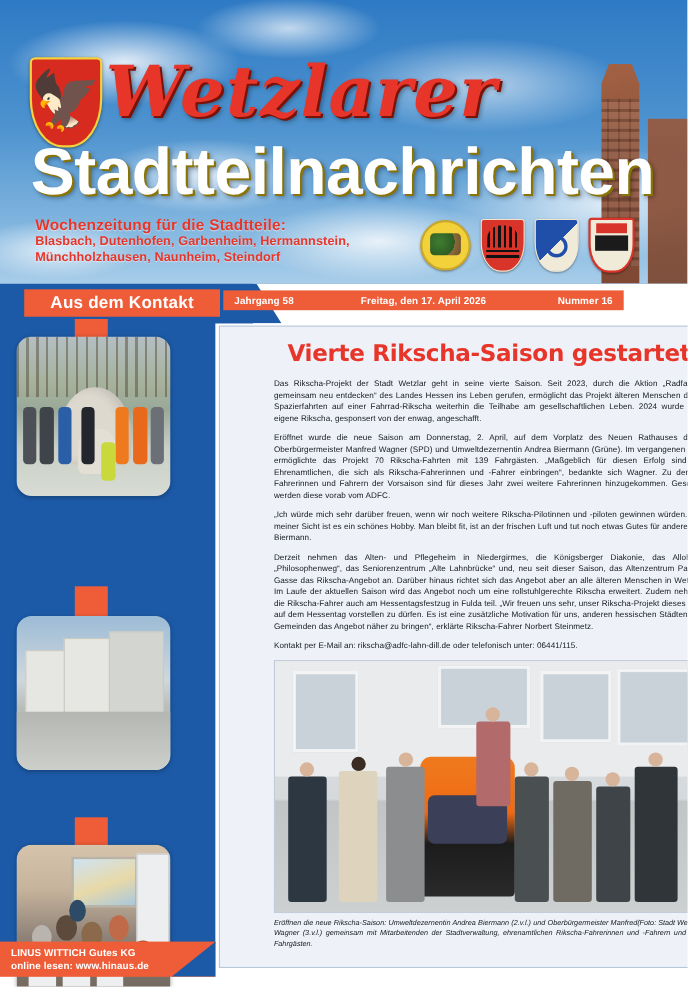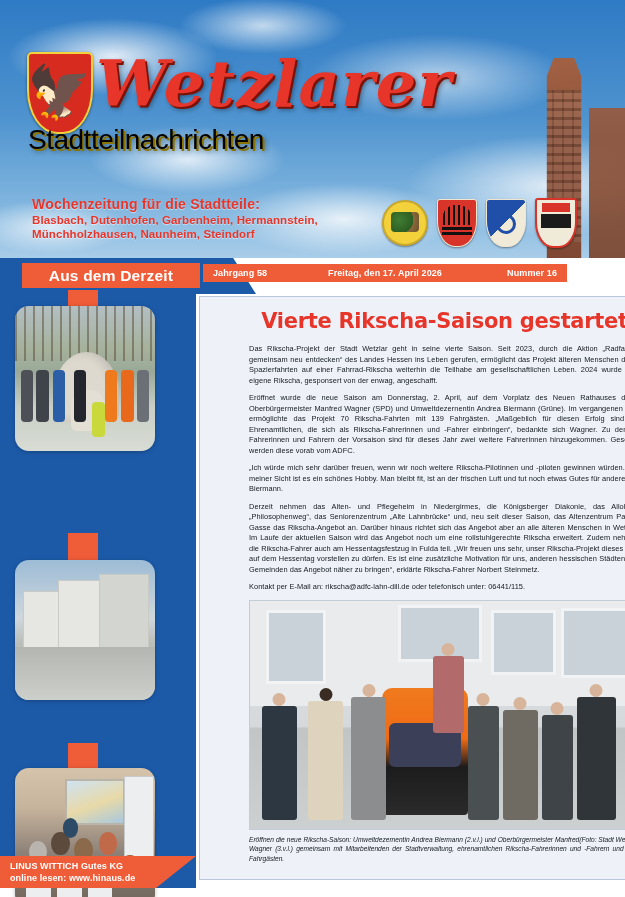--- a/index.html
+++ b/index.html
@@ -33,22 +33,22 @@
   .crest-main .shield{position:absolute;inset:0;background:#d82b20;
     border:2.5px solid #f3d23d;border-radius:5px 5px 30px 30px/5px 5px 44px 44px;
     box-shadow:0 1px 3px rgba(0,0,0,.45);}
   .crest-main .eagle{position:absolute;left:50%;top:50%;transform:translate(-50%,-52%);
     font-size:52px;line-height:1;color:#111;}
   .title-main{position:absolute;left:96px;top:52px;
     font-family:"DejaVu Serif",serif;font-style:italic;font-weight:700;
     font-size:64px;line-height:1;color:#e8352a;letter-spacing:1px;
     text-shadow:2px 2px 0 #7a1208, 3px 3px 5px rgba(0,0,0,.4);}
   .title-sub{position:absolute;left:28px;top:126px;
-    font-family:"Liberation Sans",sans-serif;font-weight:400;
-    font-size:28px;line-height:1;color:#000000;letter-spacing:-.5px;
+    font-family:"Liberation Sans",sans-serif;font-weight:700;
+    font-size:60px;line-height:1;color:#ffffff;letter-spacing:-.5px;
     text-shadow:2px 2px 0 #8a7406, 3px 3px 5px rgba(0,0,0,.4);}
   .tower{position:absolute;right:18px;top:58px;width:86px;height:200px;
     background:linear-gradient(180deg,#a8603f 0%,#8d4e33 40%,#7d432c 100%);
     clip-path:polygon(38% 0,62% 0,70% 9%,70% 100%,30% 100%,30% 9%);
     opacity:.96;}
   .tower:after{content:"";position:absolute;left:24%;top:16%;width:52%;height:76%;
     background:
       repeating-linear-gradient(180deg, rgba(0,0,0,.18) 0 3px, rgba(255,255,255,.06) 3px 9px),
       repeating-linear-gradient(90deg, rgba(0,0,0,.12) 0 2px, rgba(255,255,255,.04) 2px 10px);}
   .tower2{position:absolute;right:0px;top:108px;width:36px;height:150px;
@@ -195,21 +195,21 @@
       <div class="mini-crest mc-1"></div>
       <div class="mini-crest mc-2"></div>
       <div class="mini-crest mc-3"></div>
       <div class="mini-crest mc-4"></div>
     </div>
   </div>
 
   <div class="infobar-wrap">
     <div class="blue-head"></div>
     <div class="blue-head-diag"></div>
-    <div class="aus-inhalt">Aus dem Derzeit</div>
+    <div class="aus-inhalt">Aus dem Kontakt</div>
     <div class="issuebar">
       <span class="ib-l">Jahrgang 58</span>
       <span class="ib-c">Freitag, den 17. April 2026</span>
       <span class="ib-r">Nummer 16</span>
     </div>
   </div>
 
   <div class="sidebar">
     <div class="sb-blue"></div>
 

